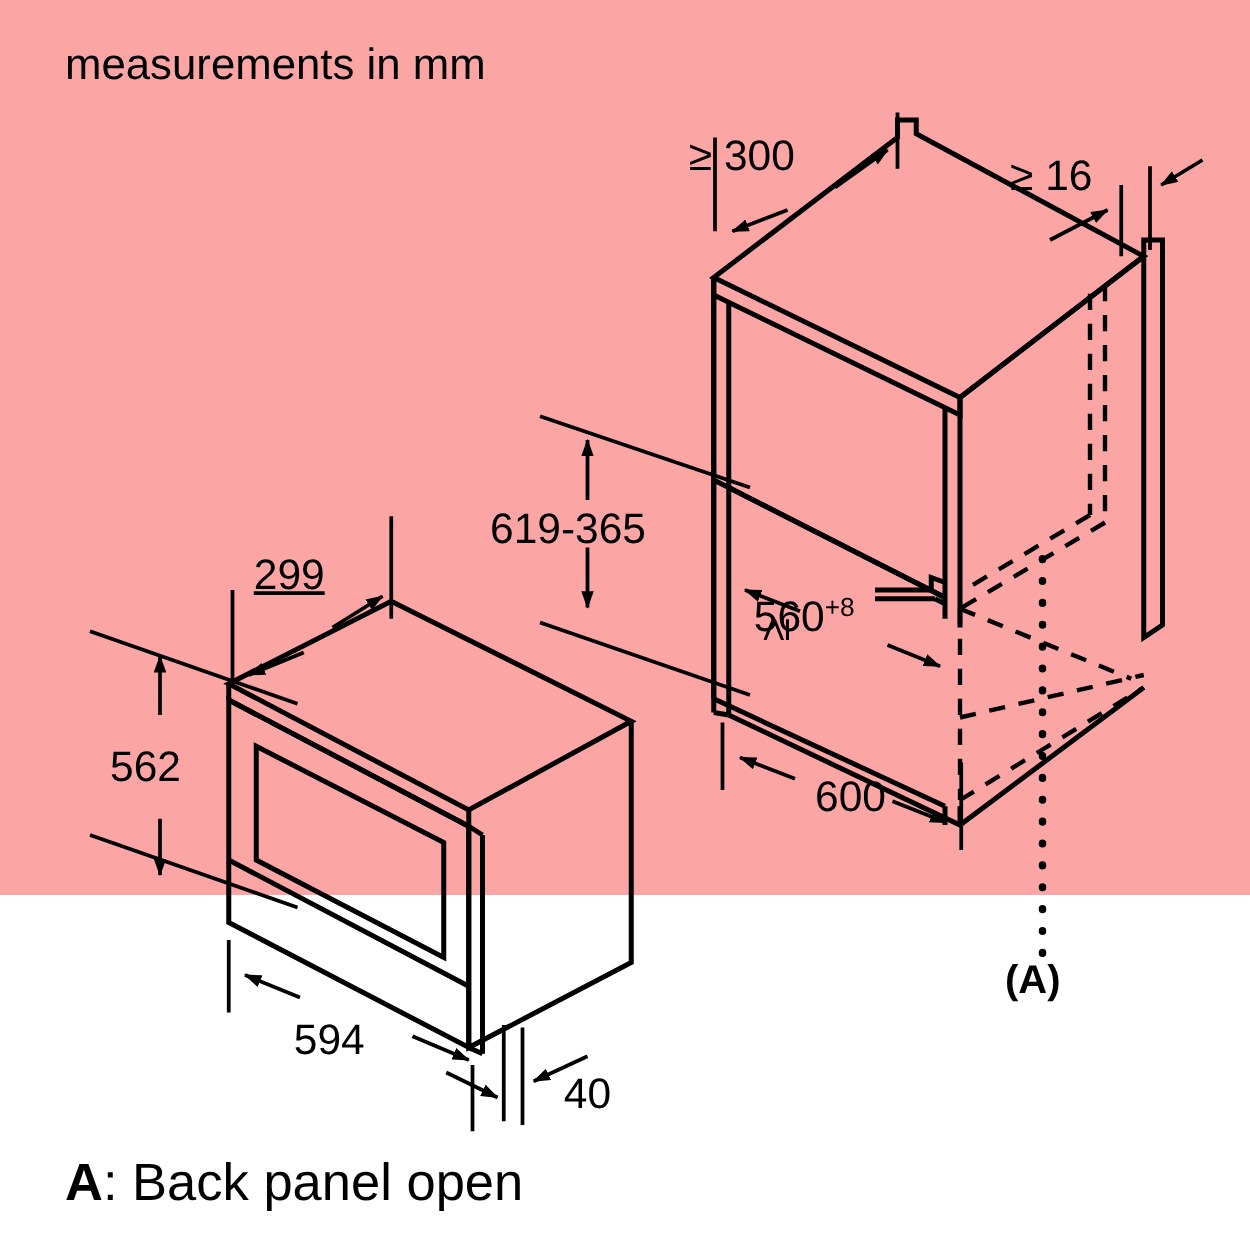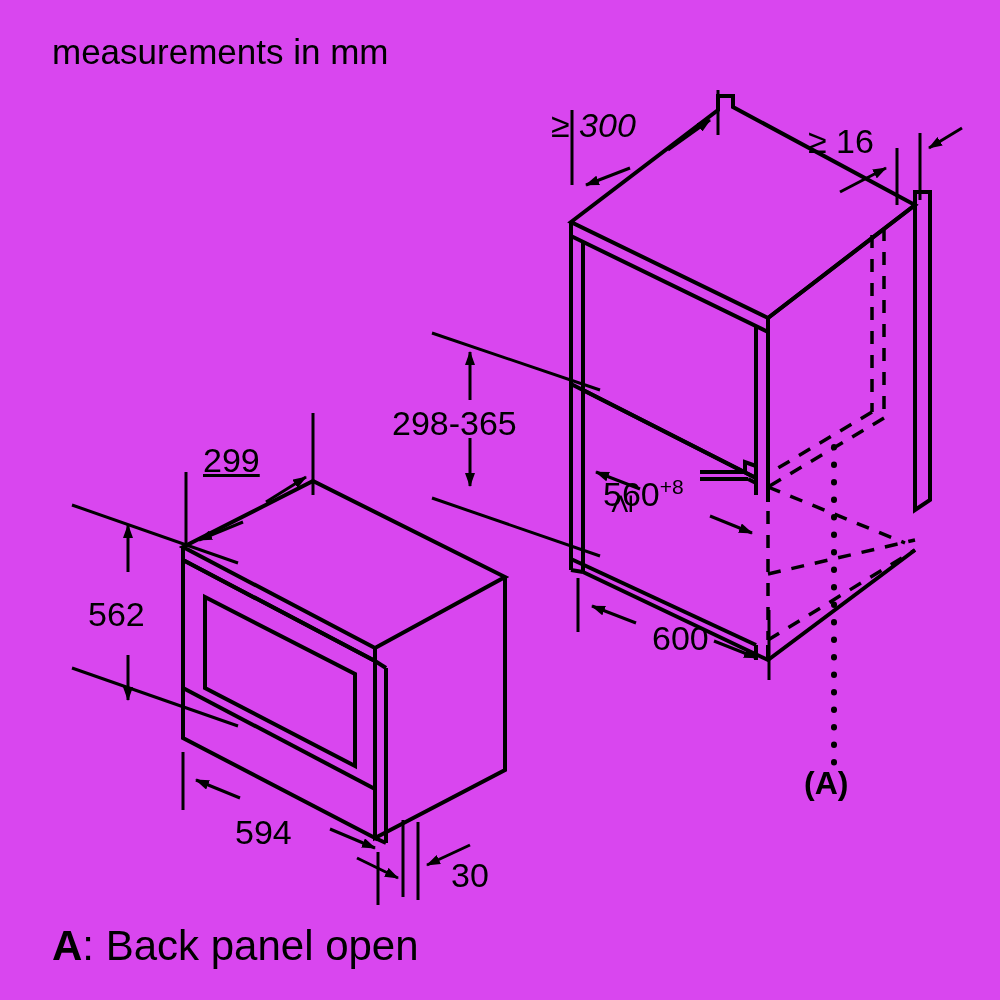--- a/index.html
+++ b/index.html
@@ -10,22 +10,22 @@
   body {
     width: 1000px;
     height: 1000px;
     font-family: "Liberation Sans", sans-serif;
     color: #000000;
     overflow: hidden;
   }
   #sheet {
     position: relative;
     width: 1000px;
-    height: 1000px;
-    background: #d946ef;
+    height: 716px;
+    background: #fca5a5;
   }
   #drawing {
     position: absolute;
     left: 0;
     top: 0;
     width: 1000px;
     height: 1000px;
   }
   .lbl {
     position: absolute;
@@ -187,40 +187,40 @@
 
       <line x1="403" y1="820" x2="403" y2="897"></line>
       <line x1="418" y1="822" x2="418" y2="900"></line>
       <line x1="357" y1="858" x2="398" y2="878" marker-end="url(#ah)"></line>
       <line x1="470" y1="845" x2="427" y2="865" marker-end="url(#ah)"></line>
     </g>
   </svg>
 
   <div class="lbl title-text" style="left:52px; top:34px;">measurements in mm</div>
 
-  <div class="lbl dim-text" style="left:551px; top:108px;font-style:italic;">≥ 300</div>
+  <div class="lbl dim-text" style="left:551px; top:108px;">≥ 300</div>
 
   <div class="lbl dim-text" style="left:808px; top:108px;margin-top:16px;">≥ 16</div>
 
-  <div class="lbl dim-text" style="left:392px; top:406px;">298-365</div>
+  <div class="lbl dim-text" style="left:392px; top:406px;">619-365</div>
 
   <div class="lbl dim-text" style="left:585px; top:477px;">
     <span class="rot90" style="position:absolute; left:18px; top:36px;">≥</span>
     <span style="display:inline-block; padding-left:18px;">560</span><span class="sup">+8</span>
   </div>
 
   <div class="lbl dim-text" style="left:652px; top:621px;">600</div>
 
   <div class="lbl ref-text" style="left:804px; top:767px;">(A)</div>
 
   <div class="lbl dim-text" style="left:203px; top:443px;text-decoration:underline;">299</div>
 
   <div class="lbl dim-text" style="left:88px; top:597px;">562</div>
 
   <div class="lbl dim-text" style="left:235px; top:791px;margin-top:24px;">594</div>
 
-  <div class="lbl dim-text" style="left:451px; top:858px;">30</div>
+  <div class="lbl dim-text" style="left:451px; top:858px;">40</div>
 
   <div class="lbl caption-text" style="left:52px; top:925px;">
     <b>A</b><span>: Back panel open</span>
   </div>
 
 </div>
 
 </body></html>

